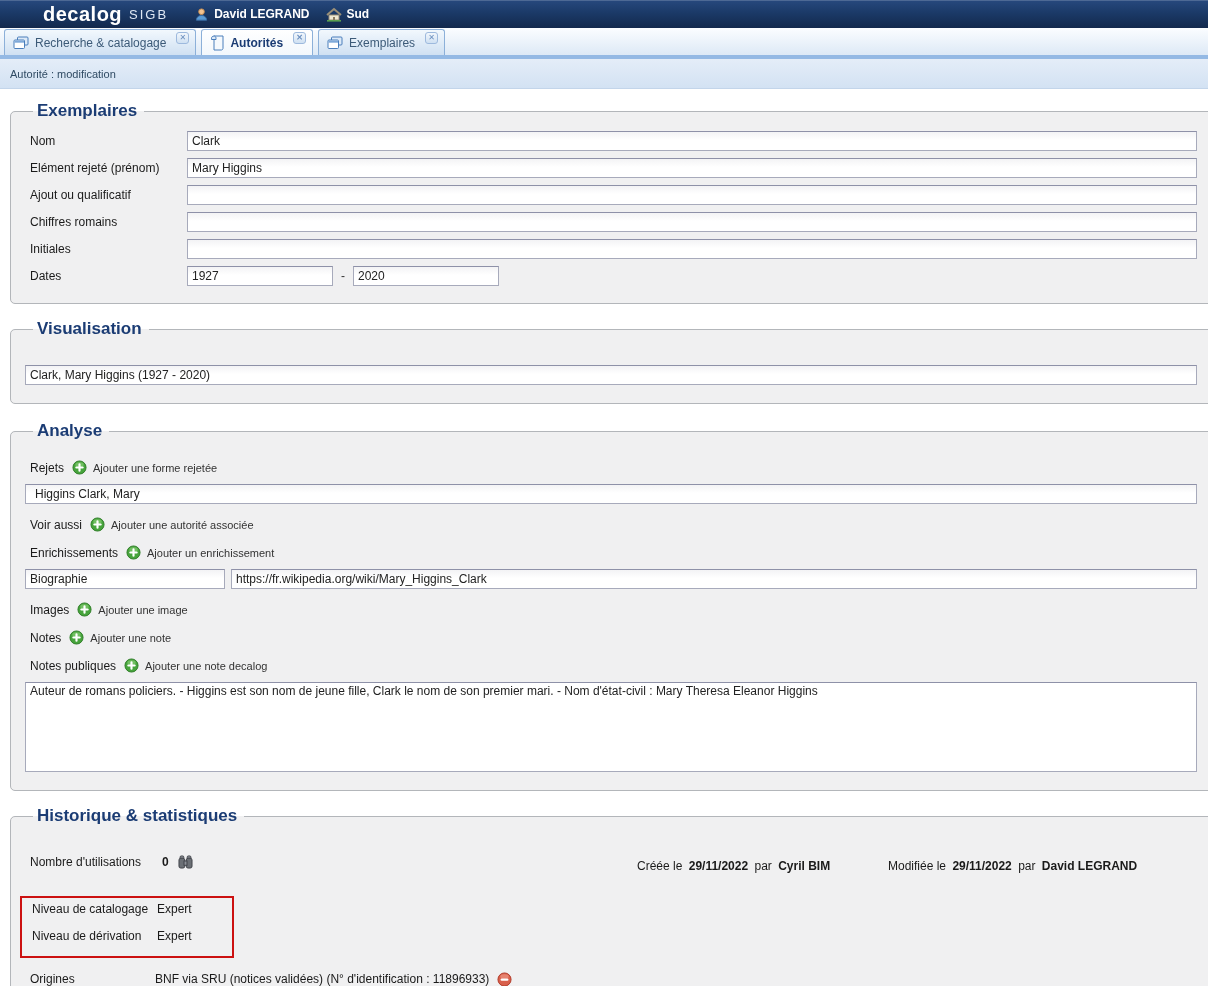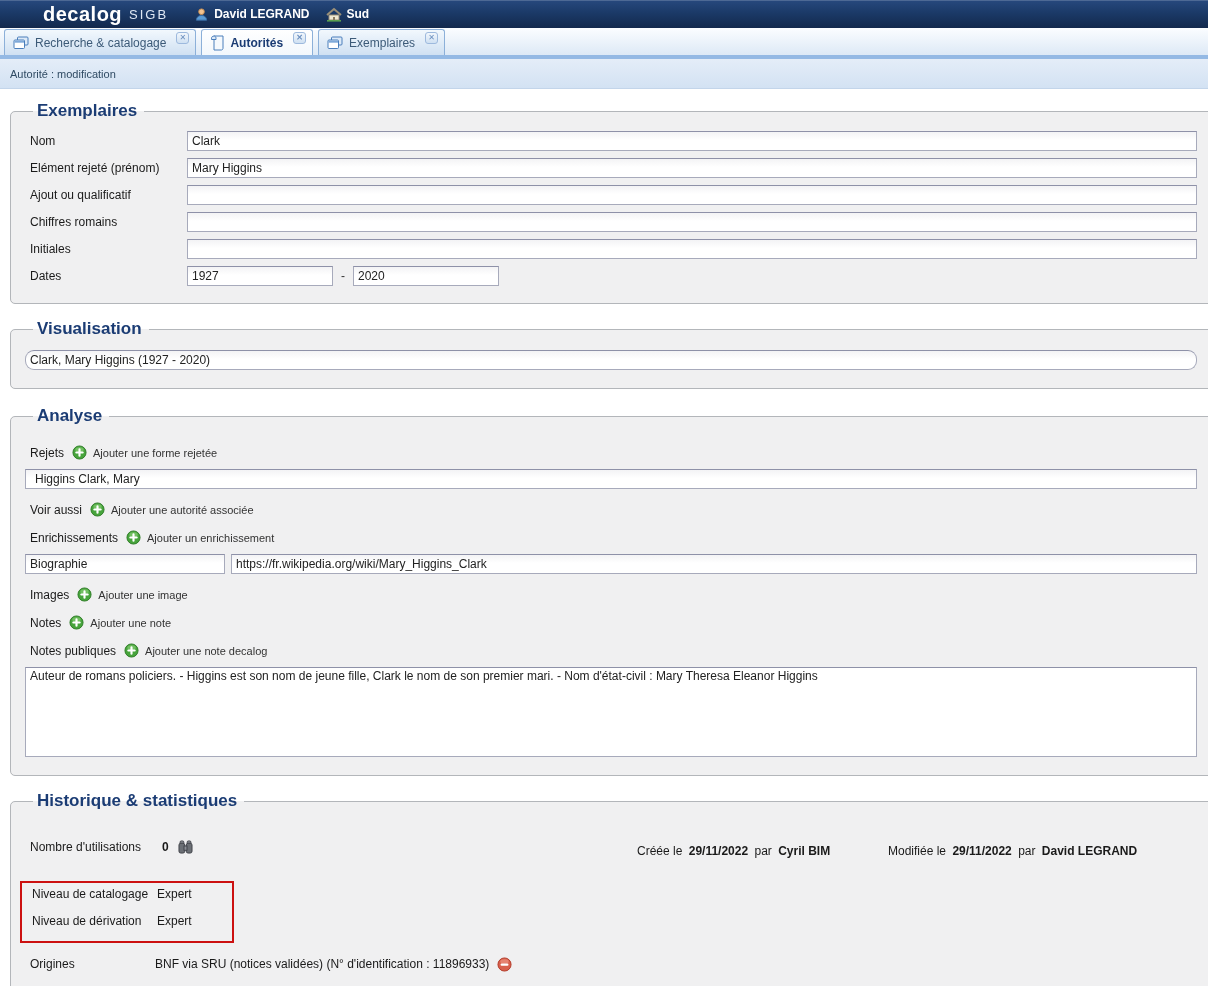--- a/index.html
+++ b/index.html
@@ -167,21 +167,21 @@
   <div class="frow">
     <span class="flabel">Dates</span>
     <input type="text" class="date-input" value="1927" style="">
     <span class="date-sep">-</span>
     <input type="text" class="date-input" value="2020" style="">
   </div>
 </fieldset>
 
 <fieldset style="margin-top:15px; padding-bottom:18px;">
   <legend>Visualisation</legend>
-  <input type="text" class="viz-input" readonly="" style="margin-top: 5px; border-radius: 9px;" value="Clark, Mary Higgins (1927 - 2020)">
+  <input type="text" class="viz-input" readonly="" style="margin-top: 20px;" value="Clark, Mary Higgins (1927 - 2020)">
 </fieldset>
 
 <fieldset style="margin-top:17px;">
   <legend>Analyse</legend>
 
   <div class="addrow">
     <span>Rejets</span>
     <span class="addlink">
       <span class="icon">
         <svg width="15" height="15" viewBox="0 0 16 16">

